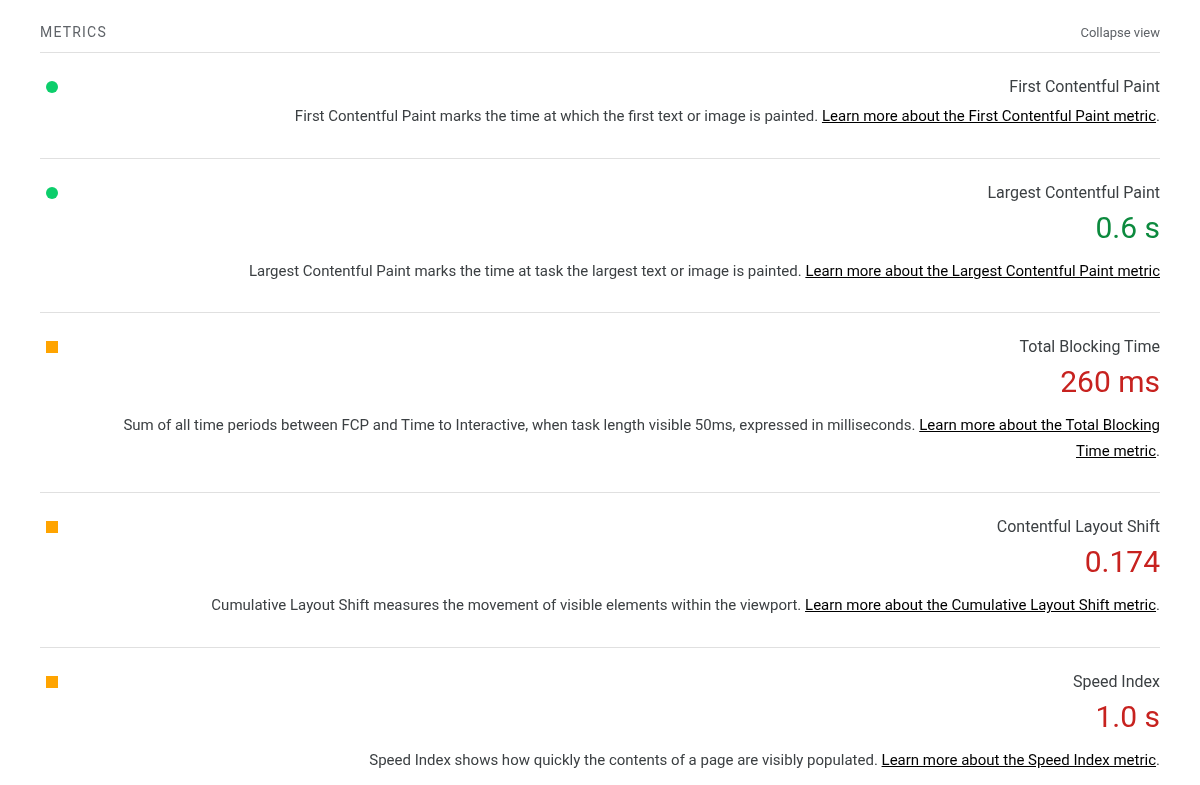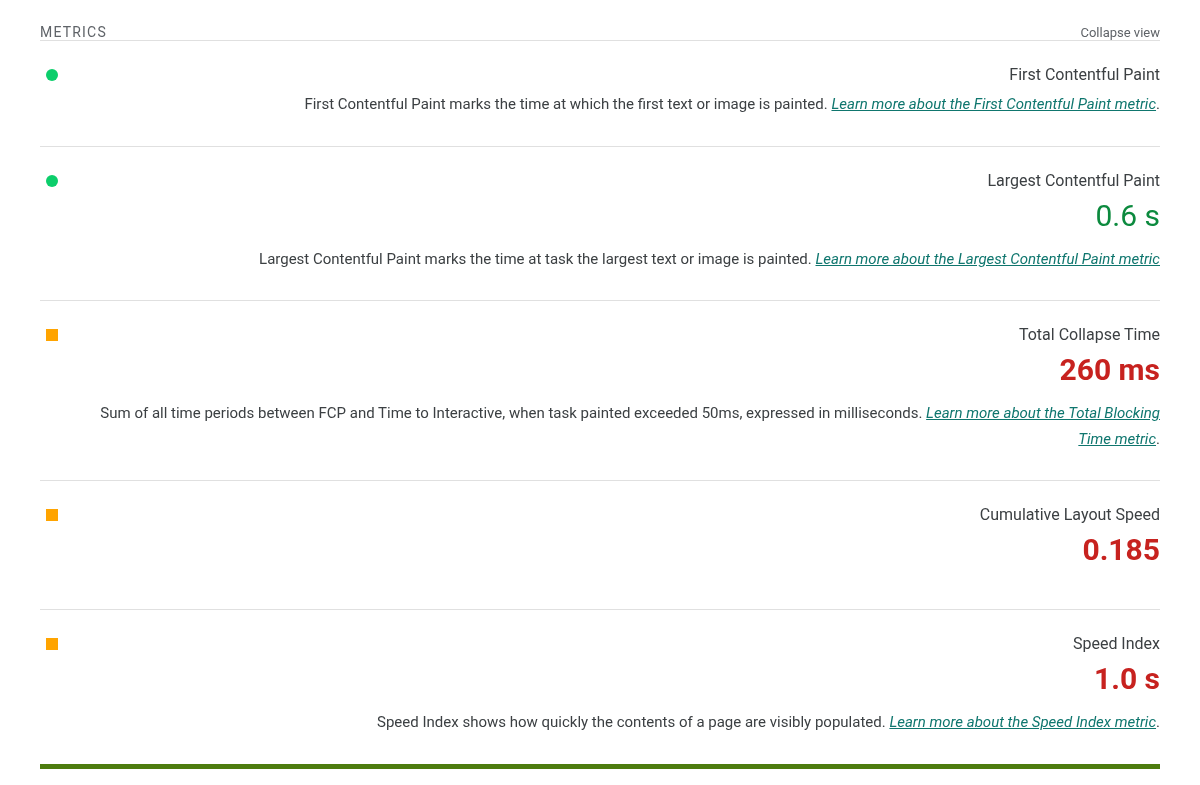--- a/index.html
+++ b/index.html
@@ -11,20 +11,21 @@
       font-family: Roboto, Arial, sans-serif;
       background: #fff;
       padding: 24px 40px;
       color: #212121;
       font-size: 16px;
     }
     .header-row {
       display: flex;
       justify-content: space-between;
       align-items: center;
+      padding-bottom: 12px;
       border-bottom: 1px solid #e0e0e0;
     }
     .section-title {
       font-size: 14px;
       letter-spacing: 1.2px;
       color: #5f6368;
       font-weight: 400;
     }
     .collapse-link {
       font-size: 13px;
@@ -71,31 +72,30 @@
       color: #3c4043;
       font-weight: 400;
       margin-bottom: 8px;
     }
     .metric-value {
       font-size: 30px;
       font-weight: 400;
       margin-bottom: 14px;
     }
     .value-green { color: #0c8a3e; }
-    .value-red { color: #c7221f; font-weight: bold; }
+    .value-red { color: #c7221f; }
     .metric-desc {
       font-size: 15px;
       line-height: 1.7;
       color: #3c4043;
     }
     .learn-more {
-      color: #0f766e;
+      color: #000000;
       text-decoration: underline;
       cursor: pointer;
-      font-style: italic;
     }
     .metric:nth-child(5),
     .metric.no-border {
       border-bottom: 5px solid #4d7c0f;
     }
   </style>
 </head>
 <body>
 
 <div class="header-row">
@@ -128,35 +128,38 @@
         <span>Largest Contentful Paint marks the time at task the largest text or image is painted. </span><a class="learn-more">Learn more about the Largest Contentful Paint metric</a><span></span>
       </div>
     </div>
   </div>
 
   <div class="metric">
     <div class="status-col">
       <span class="status-icon status-square"></span>
     </div>
     <div class="metric-body">
-      <div class="metric-title">Total Collapse Time</div>
+      <div class="metric-title">Total Blocking Time</div>
       <div class="metric-value value-red">260 ms</div>
       <div class="metric-desc">
-        <span>Sum of all time periods between FCP and Time to Interactive, when task painted exceeded 50ms, expressed in milliseconds. </span><a class="learn-more">Learn more about the Total Blocking Time metric</a><span>.</span>
+        <span>Sum of all time periods between FCP and Time to Interactive, when task length visible 50ms, expressed in milliseconds. </span><a class="learn-more">Learn more about the Total Blocking Time metric</a><span>.</span>
       </div>
     </div>
   </div>
 
   <div class="metric">
     <div class="status-col">
       <span class="status-icon status-square"></span>
     </div>
     <div class="metric-body">
-      <div class="metric-title">Cumulative Layout Speed</div>
-      <div class="metric-value value-red">0.185</div>
+      <div class="metric-title">Contentful Layout Shift</div>
+      <div class="metric-value value-red">0.174</div>
+      <div class="metric-desc">
+        <span>Cumulative Layout Shift measures the movement of visible elements within the viewport. </span><a class="learn-more">Learn more about the Cumulative Layout Shift metric</a><span>.</span>
+      </div>
     </div>
   </div>
 
   <div class="metric">
     <div class="status-col">
       <span class="status-icon status-square"></span>
     </div>
     <div class="metric-body">
       <div class="metric-title">Speed Index</div>
       <div class="metric-value value-red">1.0 s</div>

